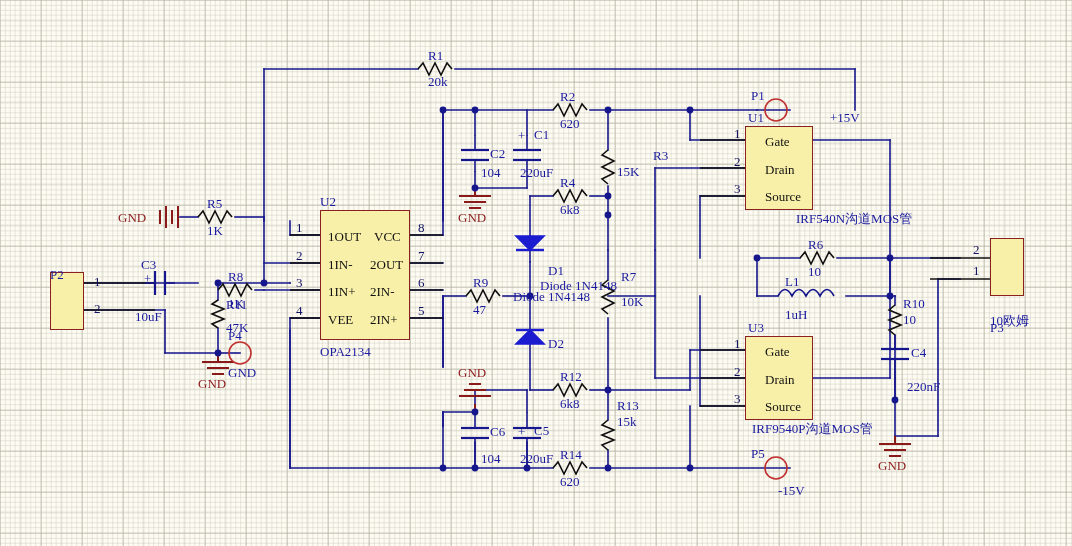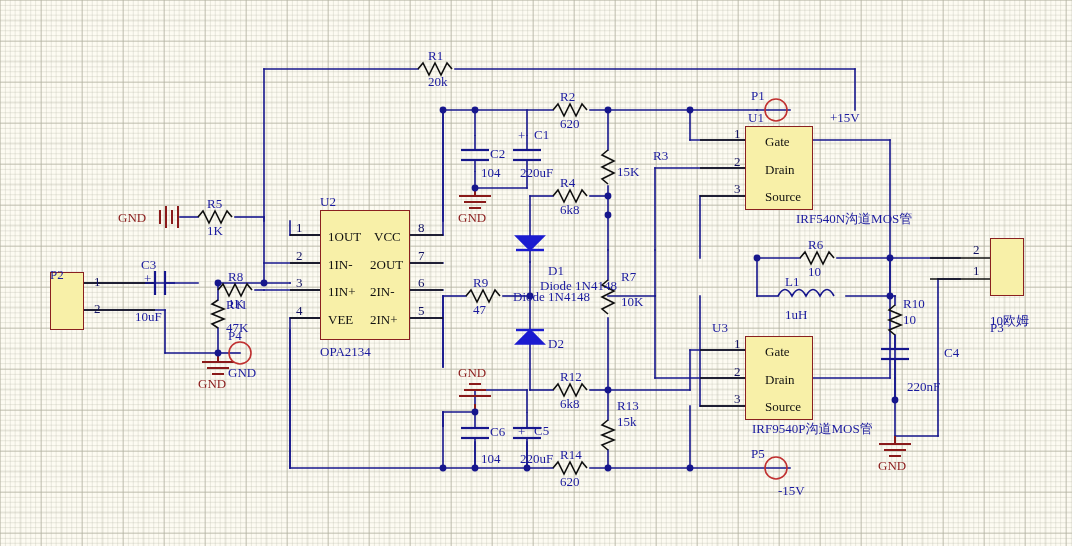--- a/index.html
+++ b/index.html
@@ -371,21 +371,21 @@
 
   <div class="lbl" style="left:748px;top:111px;">U1</div>
   <div class="lbl" style="left:752px;top:212px;margin-left:44px;">IRF540N沟道MOS管</div>
   <div class="ictext" style="left:765px;top:134px;">Gate</div>
   <div class="ictext" style="left:765px;top:162px;">Drain</div>
   <div class="ictext" style="left:765px;top:189px;">Source</div>
   <div class="lbl pin" style="left:734px;top:127px;">1</div>
   <div class="lbl pin" style="left:734px;top:155px;">2</div>
   <div class="lbl pin" style="left:734px;top:182px;">3</div>
 
-  <div class="lbl" style="left:712px;top:321px;">U3</div>
+  <div class="lbl" style="left:748px;top:321px;">U3</div>
   <div class="lbl" style="left:752px;top:422px;">IRF9540P沟道MOS管</div>
   <div class="ictext" style="left:765px;top:344px;">Gate</div>
   <div class="ictext" style="left:765px;top:372px;">Drain</div>
   <div class="ictext" style="left:765px;top:399px;">Source</div>
   <div class="lbl pin" style="left:734px;top:337px;">1</div>
   <div class="lbl pin" style="left:734px;top:365px;">2</div>
   <div class="lbl pin" style="left:734px;top:392px;">3</div>
 
   <div class="lbl" style="left:751px;top:89px;">P1</div>
   <div class="lbl" style="left:830px;top:111px;">+15V</div>
@@ -449,21 +449,21 @@
   <div class="lbl" style="left:520px;top:166px;">220uF</div>
   <div class="lbl" style="left:518px;top:129px;">+</div>
 
   <div class="lbl" style="left:490px;top:147px;">C2</div>
   <div class="lbl" style="left:481px;top:166px;">104</div>
 
   <div class="lbl" style="left:141px;top:258px;">C3</div>
   <div class="lbl" style="left:135px;top:310px;text-align:right;">10uF</div>
   <div class="lbl" style="left:144px;top:272px;">+</div>
 
-  <div class="lbl" style="left:944px;top:346px;">C4</div>
+  <div class="lbl" style="left:911px;top:346px;">C4</div>
   <div class="lbl" style="left:907px;top:380px;">220nF</div>
 
   <div class="lbl" style="left:534px;top:424px;text-align:center;">C5</div>
   <div class="lbl" style="left:520px;top:452px;">220uF</div>
   <div class="lbl" style="left:518px;top:425px;">+</div>
 
   <div class="lbl" style="left:490px;top:425px;">C6</div>
   <div class="lbl" style="left:481px;top:452px;">104</div>
 
   <div class="lbl" style="left:785px;top:275px;">L1</div>

